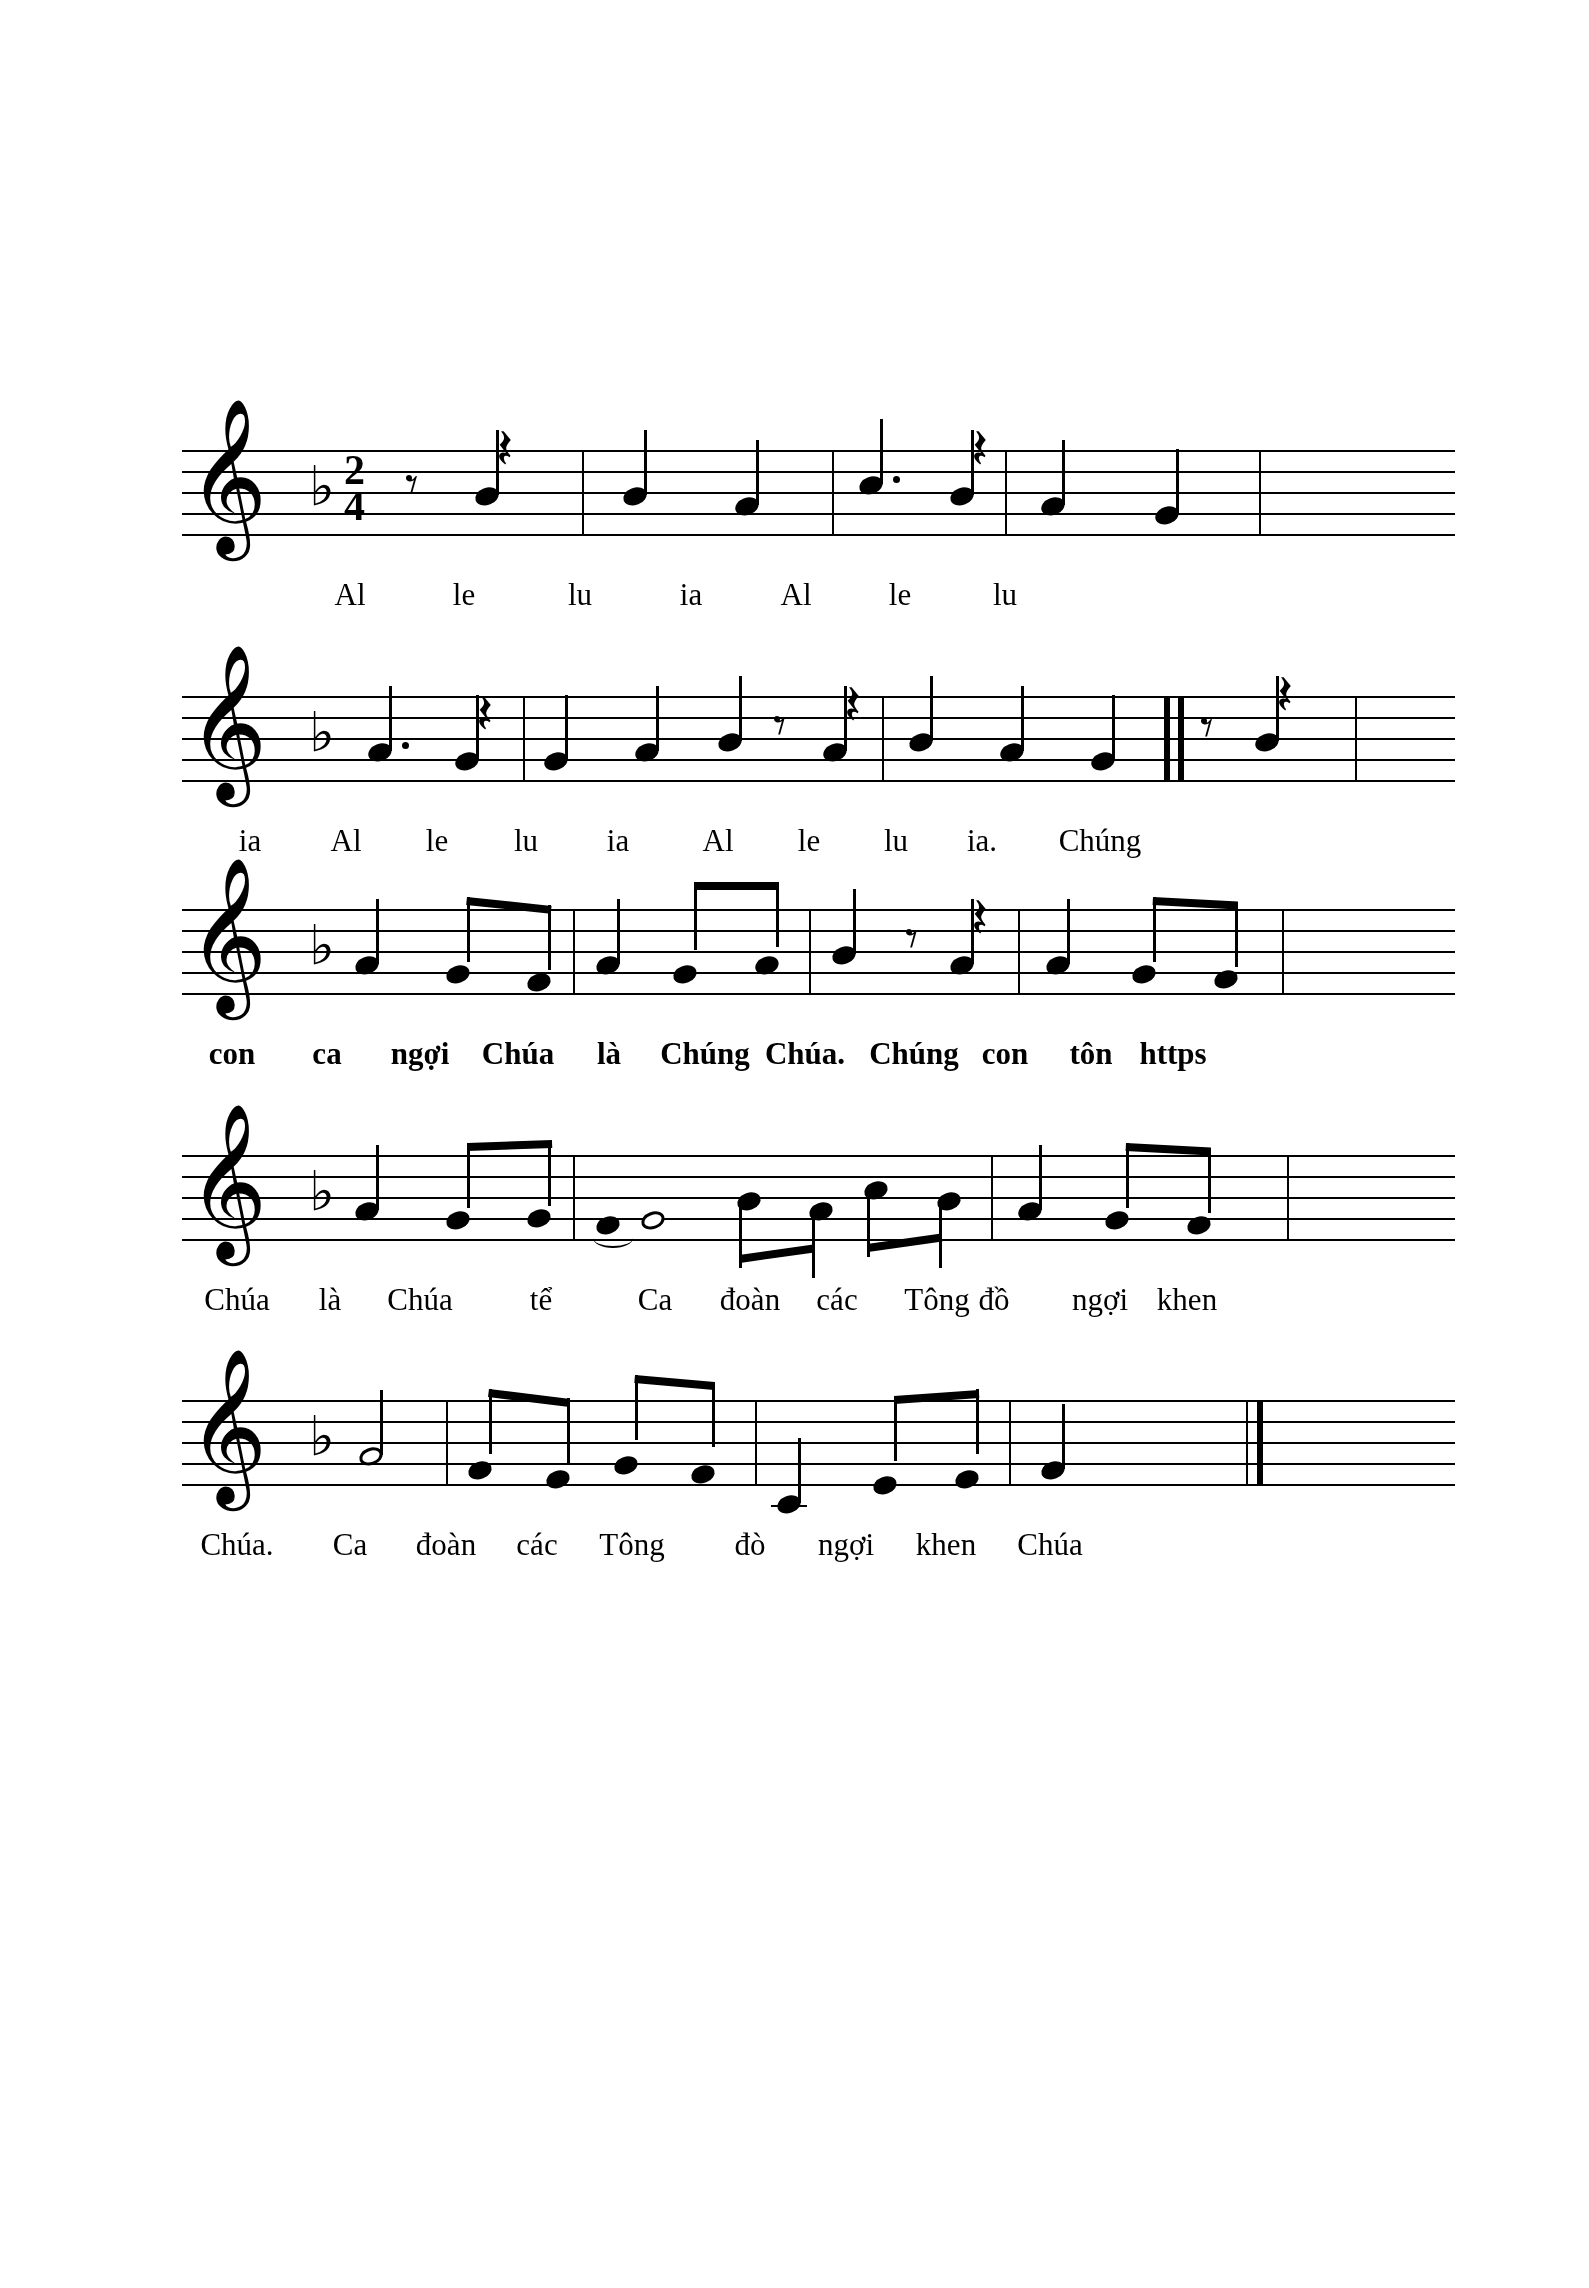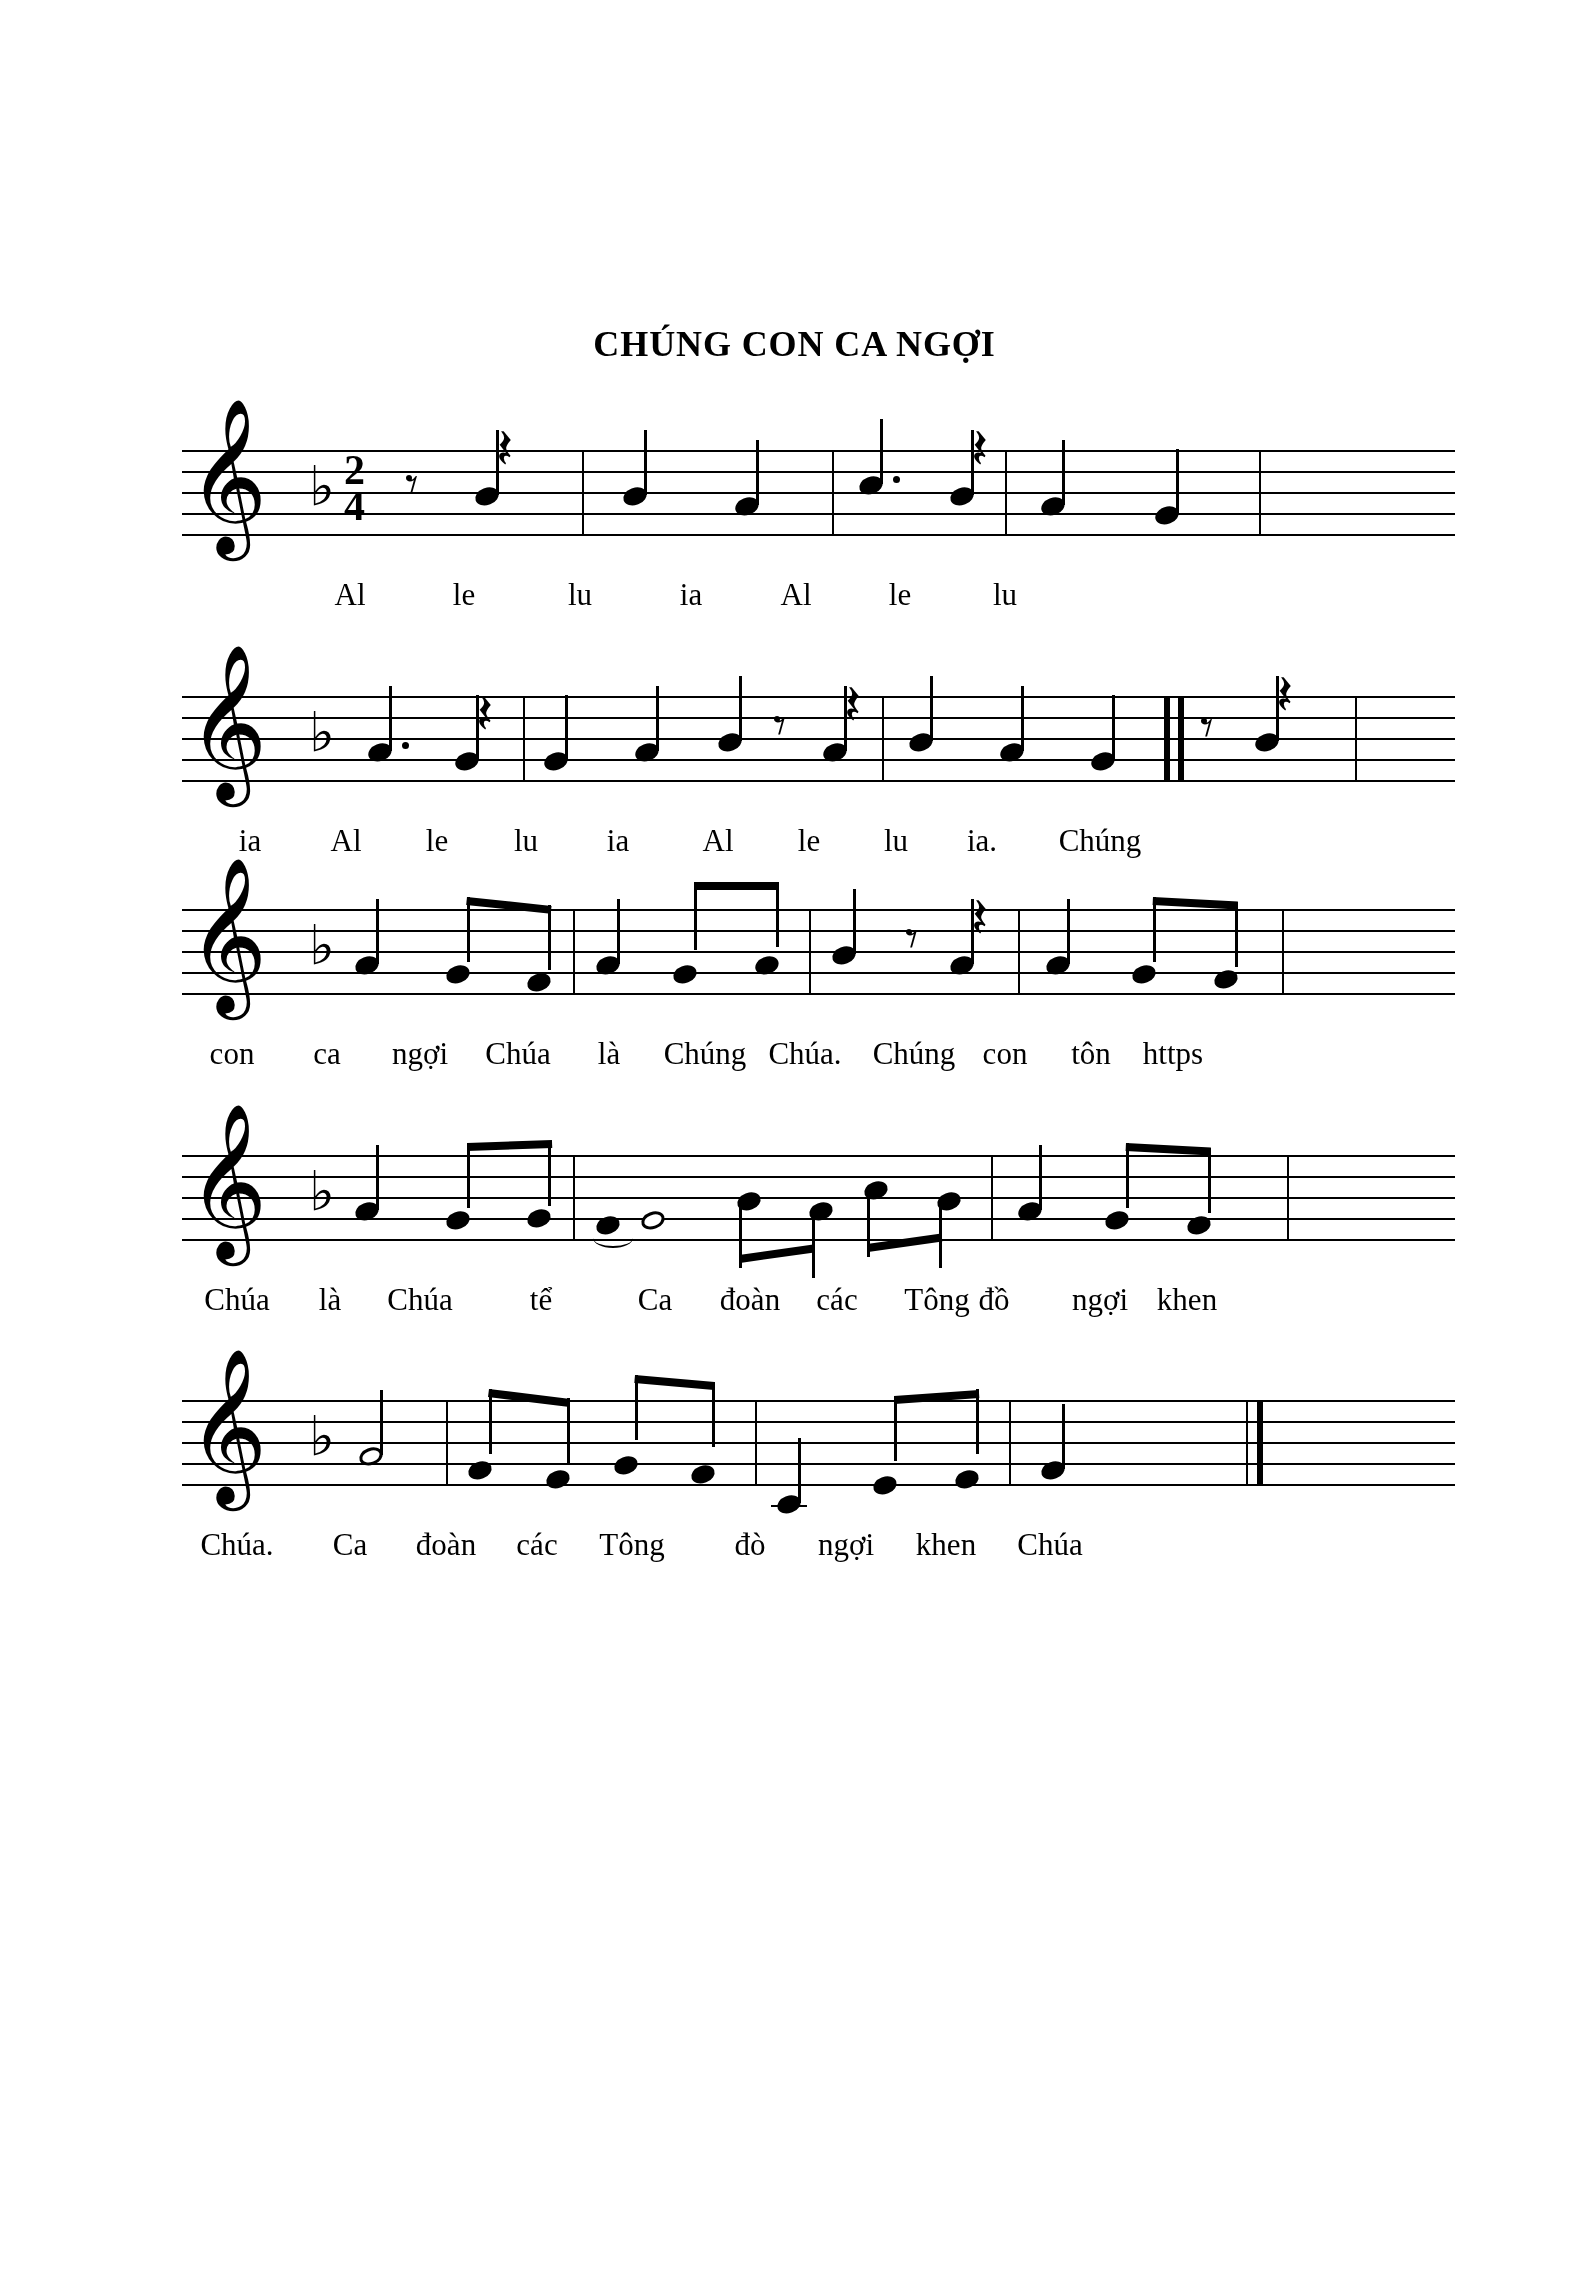--- a/index.html
+++ b/index.html
@@ -193,21 +193,20 @@
     vertical-align: -6.4px;
     margin-right: 9px;
     font-family: "Liberation Sans", sans-serif;
   }
 </style>
 </head>
 <body>
 
 <div class="page">
 
-  <div class="title">CHÚNG CON CA NGỢI</div>
 
   <div class="system" style="top:450px;">
     <div class="staff">
       <div class="line l0"></div>
       <div class="line l1"></div>
       <div class="line l2"></div>
       <div class="line l3"></div>
       <div class="line l4"></div>
     </div>
     <div class="clef">𝄞</div>
@@ -382,21 +381,21 @@
     <div class="stem" style="left:885px; top:-10px;"></div>
 
     <div class="note" style="left:950px; top:57px;"></div>
     <div class="stem" style="left:971px; top:-11.8px;"></div>
     <div class="note" style="left:1032px; top:62px;"></div>
     <div class="stem" style="left:1053px; top:-7.3px;"></div>
     <div class="beam" style="left:971px; top:-11.8px; width:85px; transform:rotate(3deg); transform-origin:left top;"></div>
 
     <div class="barline end" style="left:1100px;"></div>
 
-    <div class="lyrics" style="top:127px;">
+    <div class="lyrics" style="top:127px;font-weight:bold;">
       <span class="lyric" style="left:50px;">con</span>
       <span class="lyric" style="left:145px;">ca</span>
       <span class="lyric" style="left:238px;">ngợi</span>
       <span class="lyric" style="left:336px;">Chúa</span>
       <span class="lyric" style="left:427px;">là</span>
       <span class="lyric" style="left:523px;">Chúng</span>
       <span class="lyric" style="left:623px;">Chúa.</span>
       <span class="lyric" style="left:732px;">Chúng</span>
       <span class="lyric" style="left:823px;">con</span>
       <span class="lyric" style="left:909px;">tôn</span>

